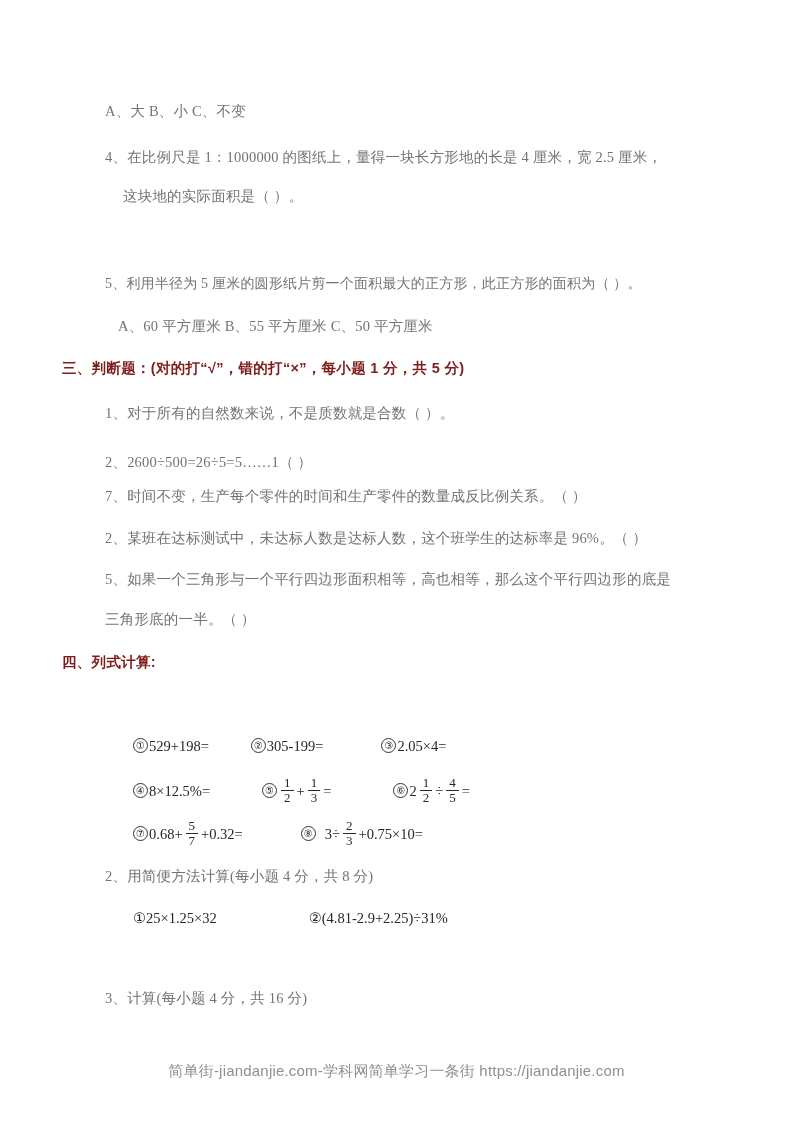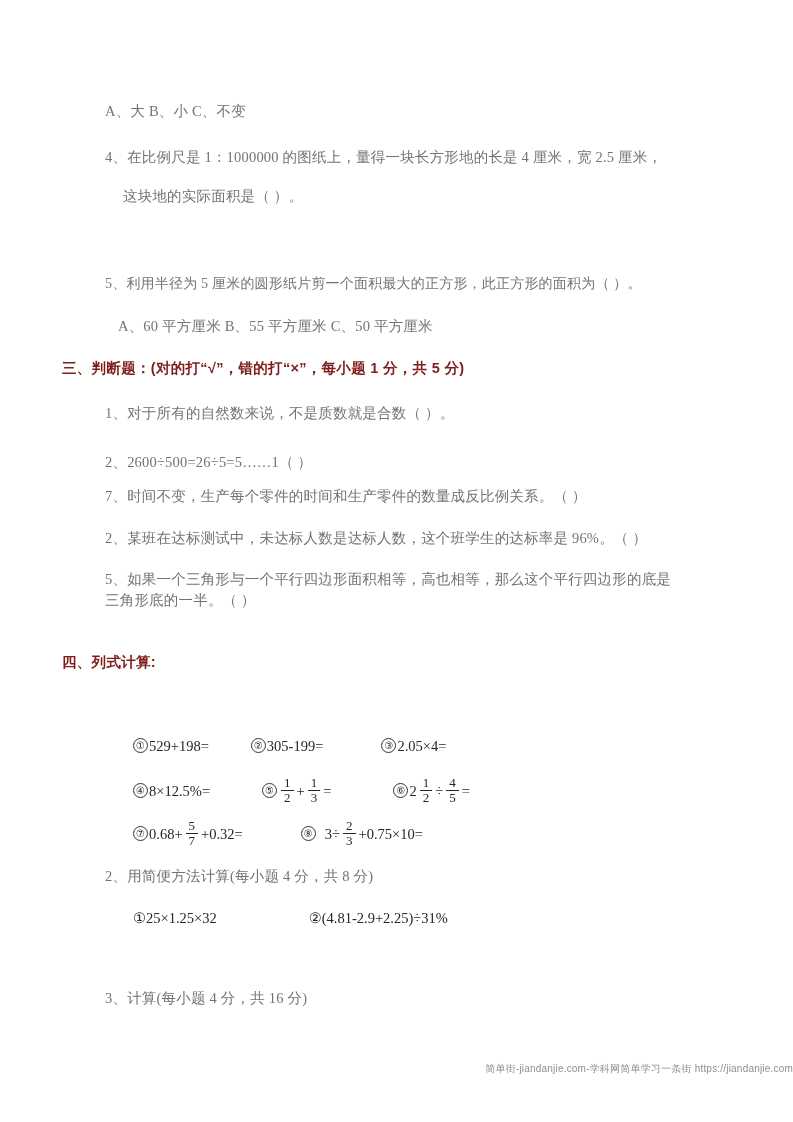--- a/index.html
+++ b/index.html
@@ -91,23 +91,23 @@
   }
   .expr-item {
     display: inline-flex;
     align-items: center;
   }
   .footer {
     position: absolute;
     left: 0;
     top: 1062px;
     width: 793px;
-    text-align: right;
+    text-align: center;
     font-family: "Liberation Sans", "DejaVu Sans", sans-serif;
-    font-size: 10px;
+    font-size: 15px;
     color: #8f8f8f;
     white-space: nowrap;
     letter-spacing: 0.2px;
   }
 </style>
 </head>
 <body>
 
 <div class="page">
 
@@ -127,21 +127,21 @@
   <div class="line" style="left:105px; top:403px;">1、对于所有的自然数来说，不是质数就是合数（            ）。</div>
 
   <div class="line" style="left:105px; top:452px;">2、2600÷500=26÷5=5……1（                ）</div>
 
   <div class="line" style="left:105px; top:486px;">7、时间不变，生产每个零件的时间和生产零件的数量成反比例关系。（           ）</div>
 
   <div class="line" style="left:105px; top:528px;">2、某班在达标测试中，未达标人数是达标人数，这个班学生的达标率是 96%。（            ）</div>
 
   <div class="line" style="left:105px; top:569px;">5、如果一个三角形与一个平行四边形面积相等，高也相等，那么这个平行四边形的底是</div>
 
-  <div class="line" style="left:105px; top:590px;">三角形底的一半。（            ）</div>
+  <div class="line" style="left:105px; top:609px;">三角形底的一半。（            ）</div>
 
   <div class="heading" style="left:62px; top:652px;">四、列式计算:</div>
 
 
   <div class="expr" style="left:133px; top:736px;">
     <span class="expr-item">
       <span class="circ">①</span>
       <span>529+198=</span>
     </span>
     <span class="gap" style="width:42px;"></span>

